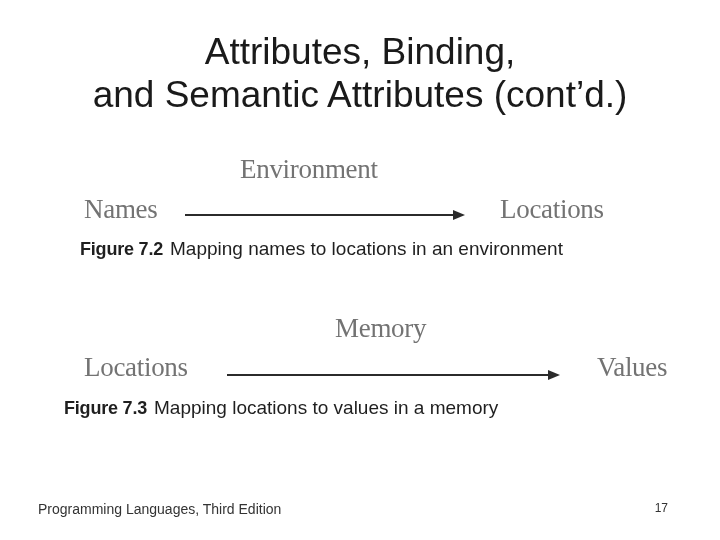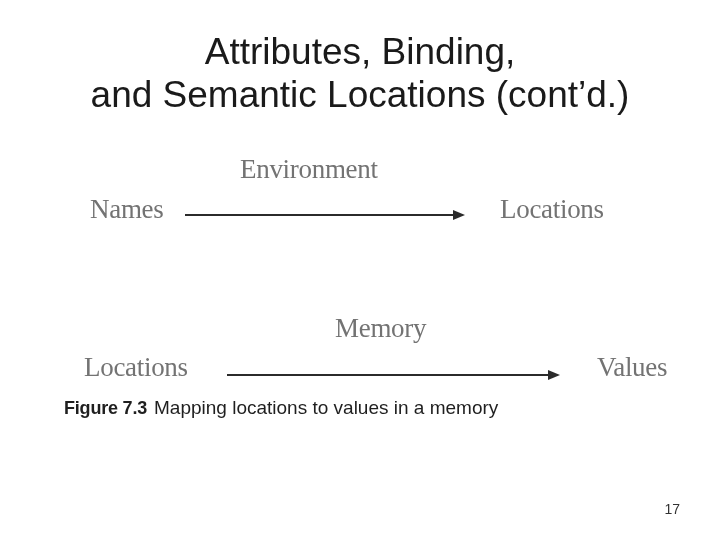--- a/index.html
+++ b/index.html
@@ -30,21 +30,21 @@
   .lbl-serif {
     position: absolute;
     font-family: "Liberation Serif", serif;
     font-size: 27px;
     line-height: 27px;
     color: #737373;
     letter-spacing: -0.3px;
     white-space: nowrap;
   }
   #env-label  { left: 240px; top: 156px; }
-  #names-label { left: 90px; top: 196px; }
+  #names-label { left: 84px; top: 196px; }
   #loc1-label { left: 500px; top: 196px; }
   #mem-label  { left: 326px; top: 315px; margin-left: 9px; }
   #loc2-label { left: 84px;  top: 354px; }
   #values-label { left: 597px; top: 354px; }
 
   .arrow {
     position: absolute;
     height: 10px;
     display: flex;
     align-items: center;
@@ -85,52 +85,56 @@
     position: absolute;
     left: 38px;
     top: 501px;
     font-family: "Liberation Sans", sans-serif;
     font-size: 14px;
     color: #333333;
     white-space: nowrap;
   }
   .page-number {
     position: absolute;
-    right: 40px;
+    right: 52px;
     top: 501px;
     font-family: "Liberation Sans", sans-serif;
-    font-size: 14px;
+    font-size: 12px;
     color: #333333;
     text-align: right;
   }
 </style>
 </head>
 <body>
 
 <div class="slide">
 
   <div class="title">
     <div>Attributes, Binding,</div>
-    <div>and Semantic Locations (cont’d.)</div>
+    <div>and Semantic Attributes (cont’d.)</div>
   </div>
 
   <div class="lbl-serif" id="env-label">Environment</div>
   <div class="lbl-serif" id="names-label">Names</div>
   <div class="arrow" id="arrow1">
     <div class="shaft"></div>
     <div class="head"></div>
   </div>
   <div class="lbl-serif" id="loc1-label">Locations</div>
+  <div class="caption" id="caption1">
+    <span class="cap-label">Figure 7.2</span><span>Mapping names to locations in an environment</span>
+  </div>
 
   <div class="lbl-serif" id="mem-label">Memory</div>
   <div class="lbl-serif" id="loc2-label">Locations</div>
   <div class="arrow" id="arrow2">
     <div class="shaft"></div>
     <div class="head"></div>
   </div>
   <div class="lbl-serif" id="values-label">Values</div>
   <div class="caption" id="caption2">
     <span class="cap-label">Figure 7.3</span><span>Mapping locations to values in a memory</span>
   </div>
 
+  <div class="footer-text">Programming Languages, Third Edition</div>
   <div class="page-number">17</div>
 
 </div>
 
 </body></html>

